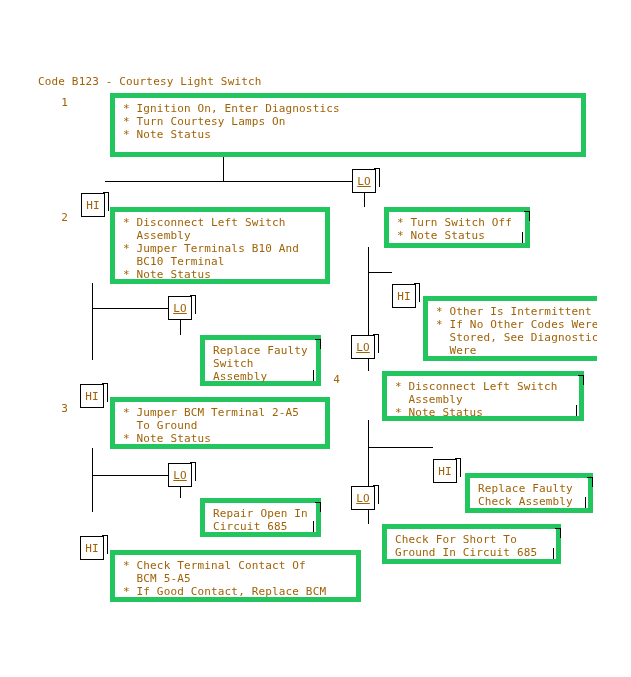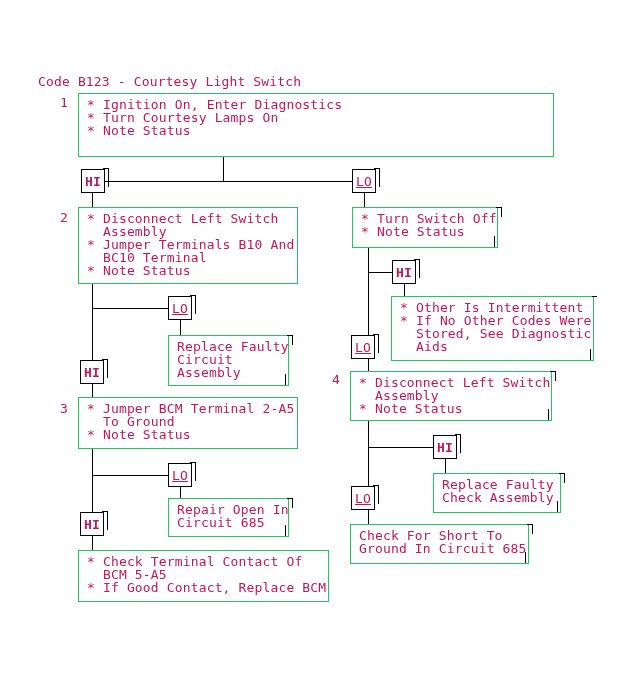--- a/index.html
+++ b/index.html
@@ -6,38 +6,39 @@
     margin: 0;
     padding: 0;
     background: #ffffff;
   }
   .canvas {
     position: relative;
     width: 597px;
     height: 677px;
     background: #ffffff;
     font-family: "DejaVu Sans Mono", "Liberation Mono", monospace;
-    font-size: 13px;
+    font-size: 11px;
     line-height: 13px;
     letter-spacing: 0.15px;
-    color: #be185d;
+    color: #a16207;
     overflow: hidden;
   }
   .title {
     position: absolute;
     left: 38px;
     top: 75px;
     white-space: pre;
   }
   .box {
     position: absolute;
     box-sizing: border-box;
-    border: 1px solid #22c55e;
+    border: 5px solid #22c55e;
     background: #ffffff;
     padding: 4px 2px 0 8px;
+    margin-left: 32px;
   }
   .box .bline {
     white-space: pre;
   }
   
   .sk::before {
     content: "";
     position: absolute;
     top: -1px;
     right: -5px;
@@ -68,21 +69,21 @@
   .tag::before {
     content: "";
     position: absolute;
     top: -2px;
     right: -5px;
     width: 5px;
     height: 18px;
     border-top: 1px solid #000000;
     border-right: 1px solid #000000;
   }
-  .tag.hi { font-weight: bold; }
+  .tag.hi { font-weight: normal; margin-top: 24px; }
   .tag.lo { text-decoration: underline; }
   .num {
     position: absolute;
     width: 24px;
     text-align: right;
   }
   .vl {
     position: absolute;
     width: 1px;
     background: #000000;
@@ -153,26 +154,26 @@
 
   <div class="box sk" style="left:352px;top:207px;width:146px;height:41px">
     <div class="bline">* Turn Switch Off</div>
     <div class="bline">* Note Status</div>
   </div>
 
   <div class="box sk" style="left:391px;top:296px;width:203px;height:65px">
     <div class="bline">* Other Is Intermittent</div>
     <div class="bline">* If No Other Codes Were</div>
     <div class="bline">  Stored, See Diagnostic</div>
-    <div class="bline">  Aids</div>
+    <div class="bline">  Were</div>
   </div>
 
   <div class="box sk" style="left:168px;top:335px;width:121px;height:51px">
     <div class="bline">Replace Faulty</div>
-    <div class="bline">Circuit</div>
+    <div class="bline">Switch</div>
     <div class="bline">Assembly</div>
   </div>
 
   <div class="box" style="left:78px;top:397px;width:220px;height:52px">
     <div class="bline">* Jumper BCM Terminal 2-A5</div>
     <div class="bline">  To Ground</div>
     <div class="bline">* Note Status</div>
   </div>
 
   <div class="box sk" style="left:350px;top:371px;width:202px;height:50px">

